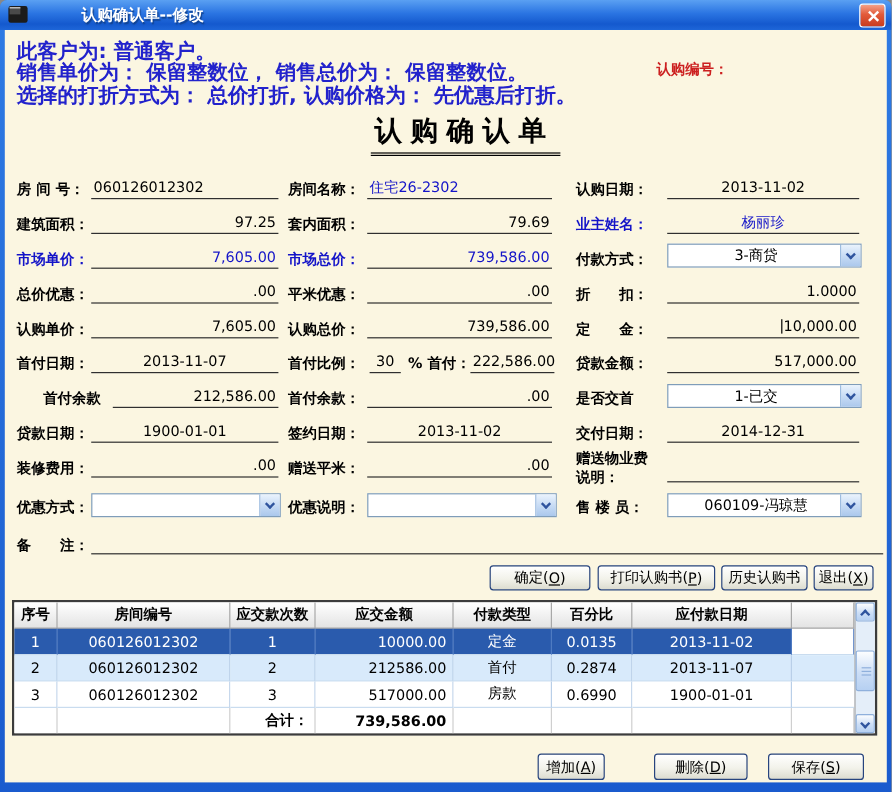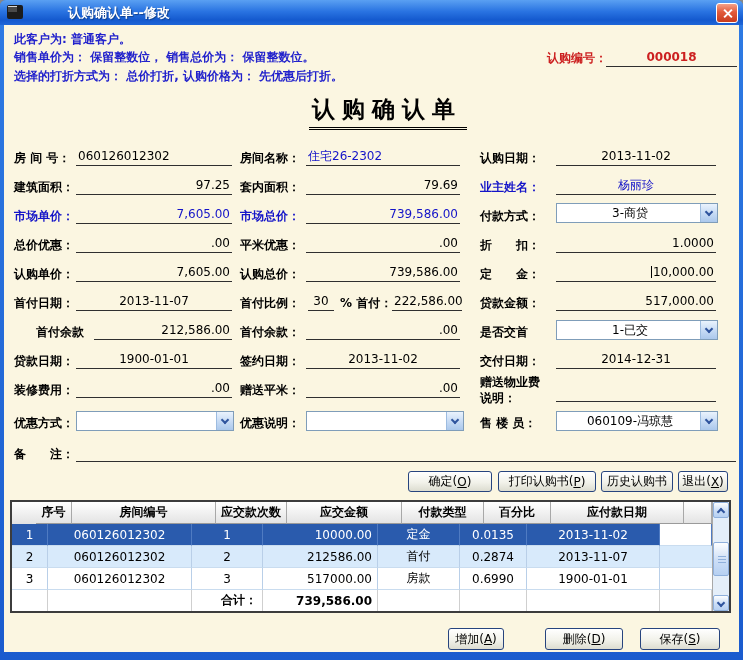--- a/index.html
+++ b/index.html
@@ -16,21 +16,21 @@
   .close-btn{position:absolute;left:716px;top:3px;width:22px;height:20px;border:1px solid #fff;border-radius:3px;
        background:linear-gradient(180deg,#F4A188,#E25A3A 45%,#C83C1E);}
   .close-x{position:absolute;left:5px;top:4px;width:11px;height:11px;}
   .close-x::before,.close-x::after{content:"";position:absolute;left:5px;top:0;width:2px;height:11px;background:#fff;}
   .close-x::before{transform:rotate(45deg);}
   .close-x::after{transform:rotate(-45deg);}
   .content{position:absolute;left:4px;top:25px;width:735px;height:627px;background:#FBF6E1;}
   .lbl{position:absolute;font-size:12px;font-weight:bold;color:#000;white-space:pre;line-height:16px;}
   .lbl.blue{color:#1414C8;}
   .lbl.red{color:#CC2020;}
-  .info{position:absolute;font-size:12px;font-weight:bold;color:#2222CC;white-space:pre;}
+  .info{position:absolute;font-size:17px;font-weight:bold;color:#2222CC;white-space:pre;}
   .uf{position:absolute;height:18px;border-bottom:1px solid #2F2F2F;font-size:12px;line-height:17px;color:#000;padding:0 2px;}
   .uf.r{text-align:right;}
   .uf.c{text-align:center;}
   .uf.blue{color:#1414C8;}
   .uf.red{color:#CC2020;font-weight:bold;}
   .main-title{position:absolute;left:280px;top:94px;width:214px;text-align:center;
        font-size:23px;font-weight:bold;letter-spacing:7px;color:#000;white-space:pre;}
   .dbl-underline{position:absolute;left:309px;top:127px;width:158px;height:3px;
        border-top:1px solid #000;border-bottom:1px solid #000;}
   .combo{position:absolute;height:20px;background:#fff;border:1px solid #7F9DB9;display:flex;align-items:stretch;}
@@ -46,21 +46,21 @@
        box-shadow:inset 0 1px 0 #fff;white-space:pre;}
   .mn{text-decoration:underline;}
   .caret{display:inline-block;width:1px;height:12px;background:#000;vertical-align:-2px;margin-right:1px;}
   .tbl{position:absolute;left:10px;top:500px;width:721px;height:113px;background:#fff;border:2px solid #3C3C3C;}
   .trow{display:flex;height:22px;font-size:12px;align-items:stretch;}
   .tc{display:flex;align-items:center;justify-content:center;border-right:1px solid #B9CFE8;
       border-bottom:1px solid #C9DCEF;overflow:hidden;white-space:nowrap;}
   .tc.num{justify-content:flex-end;padding-right:5px;}
   .w0{width:36px}.w1{width:144px}.w2{width:71px}.w3{width:115px}.w4{width:82px}.w5{width:67px}.w6{width:133px}
   .wx{flex:1;border-right:none;}
-  .thead{background:linear-gradient(180deg,#FFFFFF,#E2E2E2);font-weight:bold;padding-left:24px;}
+  .thead{background:linear-gradient(180deg,#FFFFFF,#E2E2E2);font-weight:bold;}
   .thead .tc{border-right:1px solid #A8A8A8;border-bottom:1px solid #9A9A9A;}
   .r1 .tc{background:#2A5BAD;color:#fff;border-right:1px solid #4F7BC2;}
   .r1 .tc.wx{background:#fff;}
   .r2 .tc{background:#D8EAFB;}
   .r3 .tc{background:#fff;}
   .tfoot{height:21px;background:#fff;font-weight:bold;}
   .tfoot .tc{border-bottom:none;border-right:1px solid #CFCFCF;}
   .rowsarea{margin-right:17px;}
   .vsb{position:absolute;right:0;top:0;width:17px;height:109px;background:#E4EEF9;border-left:1px solid #A8A8A8;}
   .sbtn{position:absolute;left:0;width:16px;height:16px;background:linear-gradient(180deg,#FDFEFF,#CCDEF6 55%,#B6D0F2);
@@ -81,21 +81,20 @@
     <div class="title-text">认购确认单--修改</div>
   </div>
   <div class="close-btn">
       <div class="close-x"></div>
     </div>
 
   <div class="info" style="left:14px;top:31px;">此客户为: 普通客户。</div>
   <div class="info" style="left:14px;top:49px;">销售单价为： 保留整数位， 销售总价为： 保留整数位。</div>
   <div class="info" style="left:14px;top:68px;">选择的打折方式为： 总价打折, 认购价格为： 先优惠后打折。</div>
   <div class="lbl red" style="left:547px;top:50px;">认购编号：</div>
-  <div class="uf c red" style="left:606px;top:49px;width:131px;"><span>000018</span></div>
 
   <div class="main-title">认购确认单</div>
   <div class="dbl-underline"></div>
 
   <div class="lbl" style="left:14px;top:150px;">房 间 号：</div>
   <div class="uf" style="left:76px;top:148px;width:156px;"><span>060126012302</span></div>
   <div class="lbl" style="left:240px;top:150px;">房间名称：</div>
   <div class="uf blue" style="left:306px;top:148px;width:154px;"><span>住宅26-2302</span></div>
   <div class="lbl" style="left:480px;top:150px;">认购日期：</div>
   <div class="uf c" style="left:556px;top:148px;width:160px;"><span>2013-11-02</span></div>

